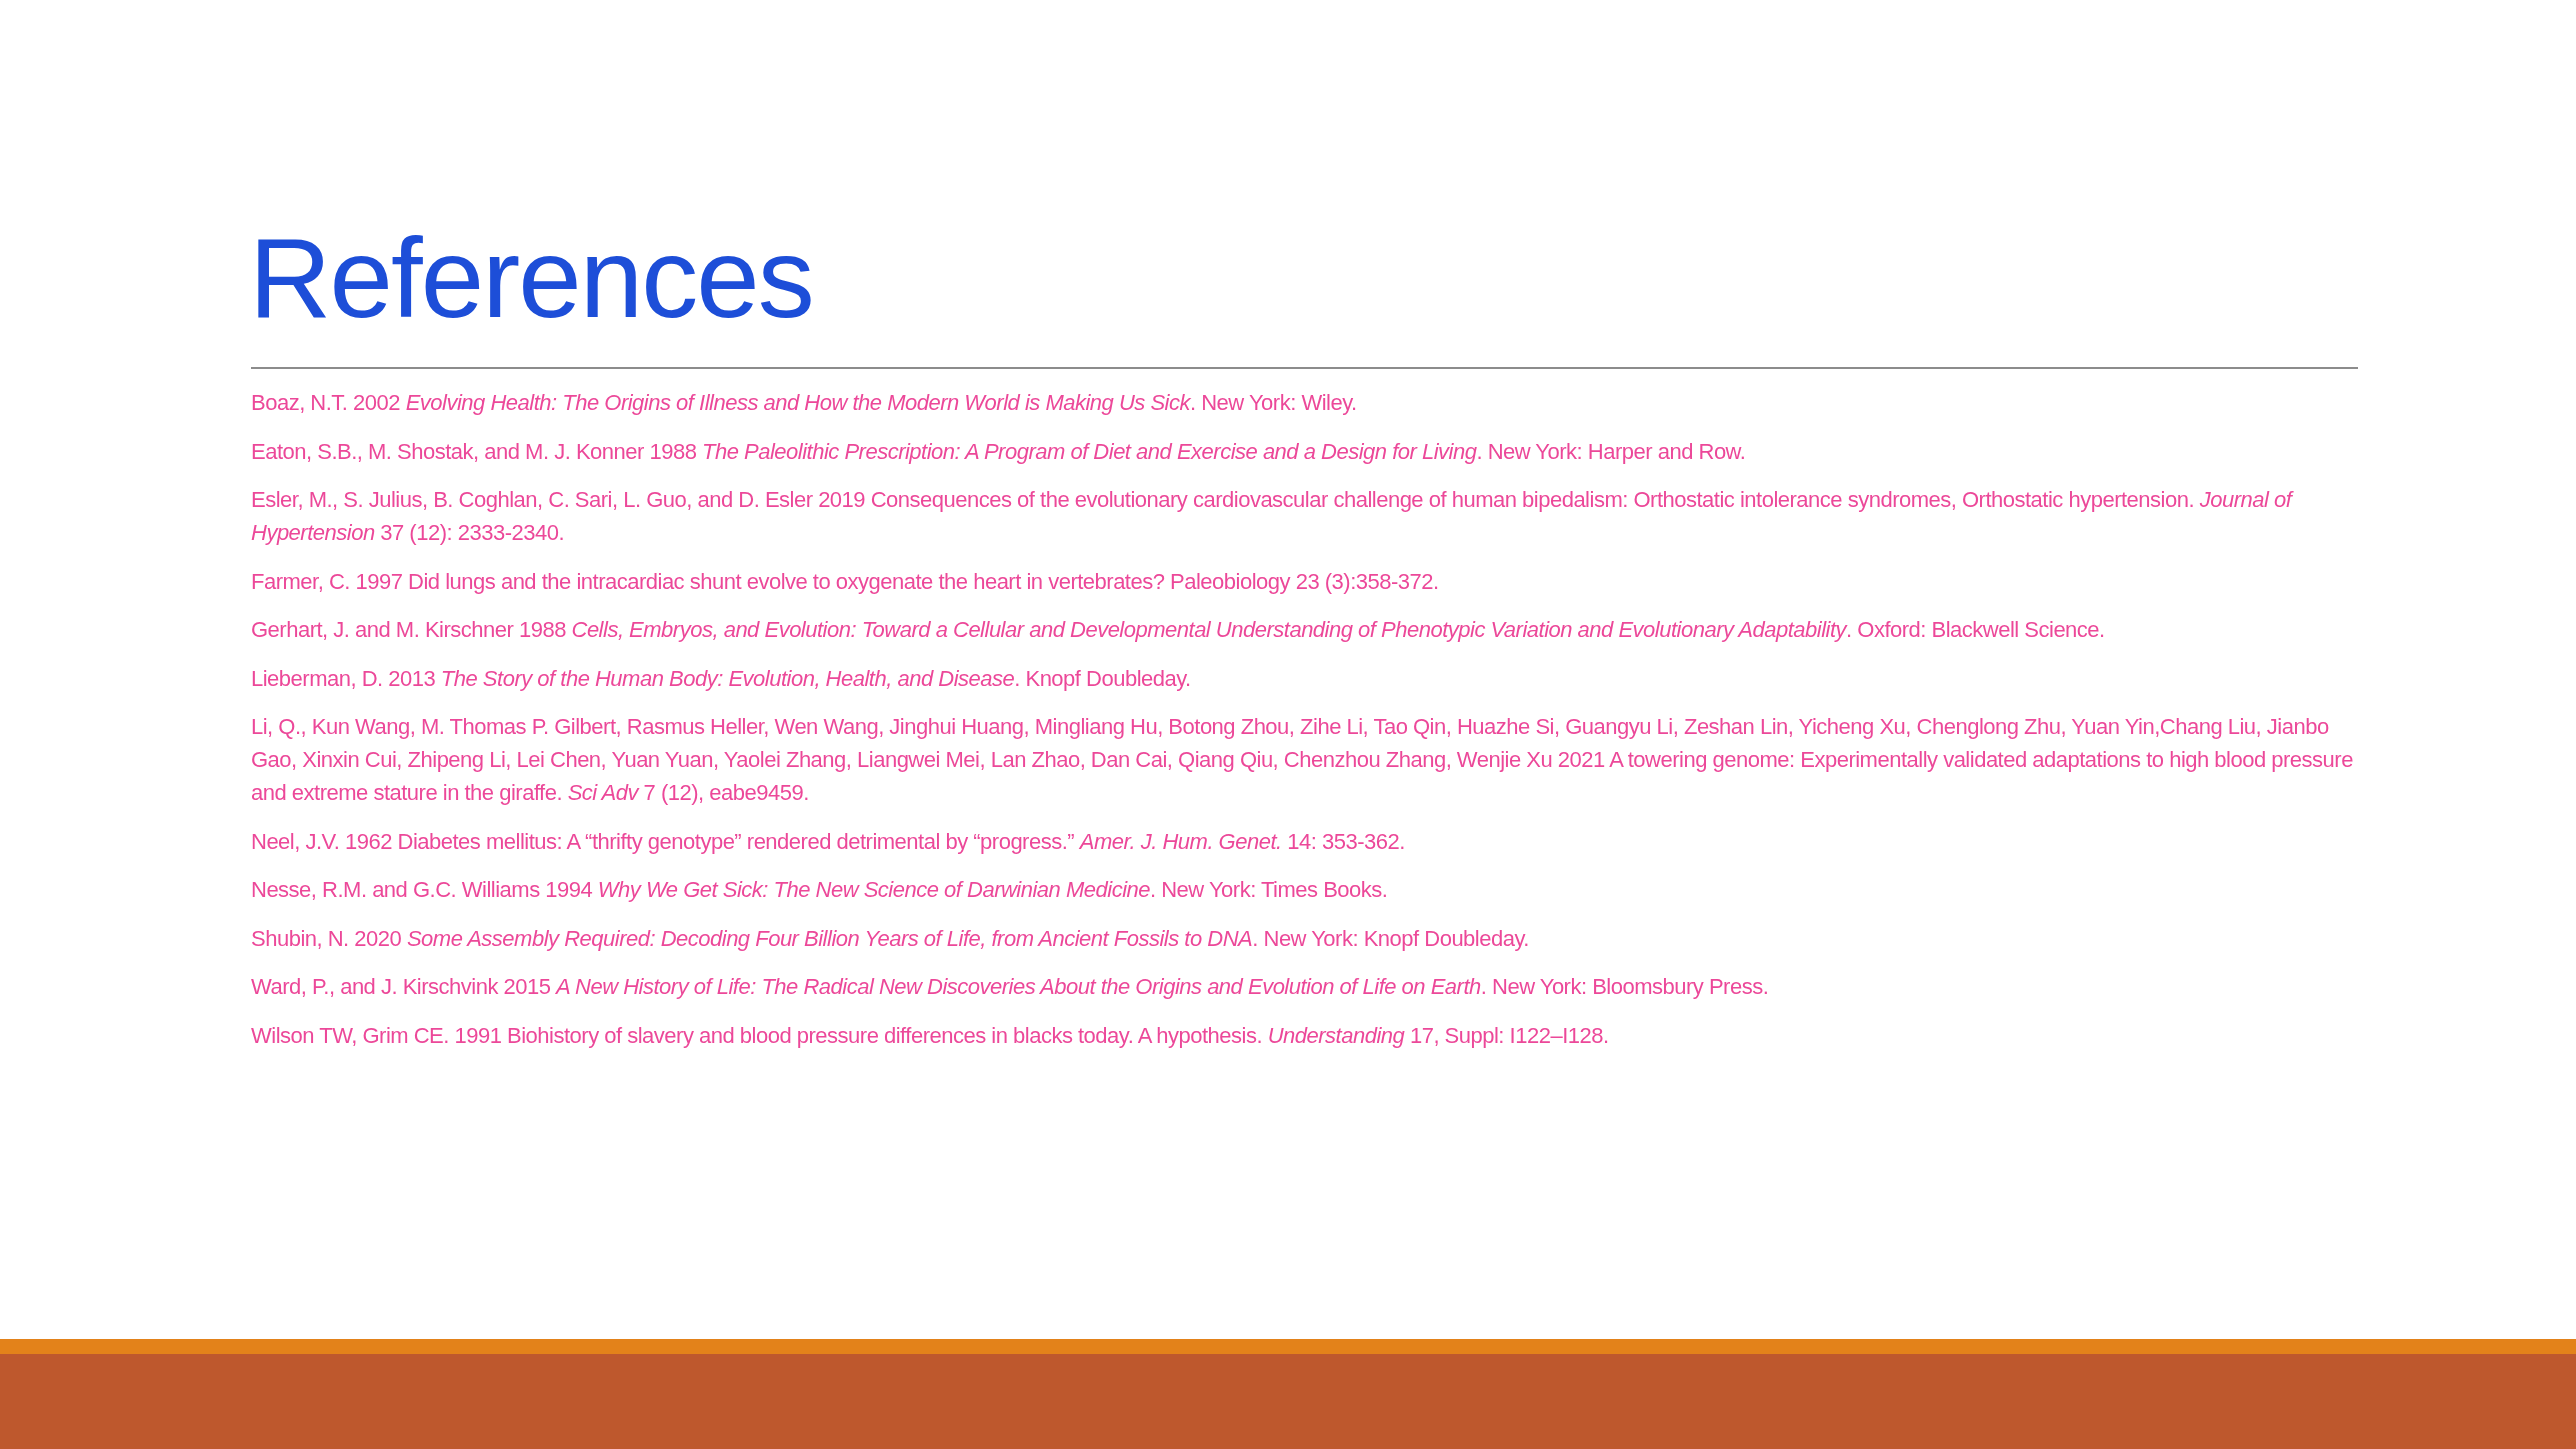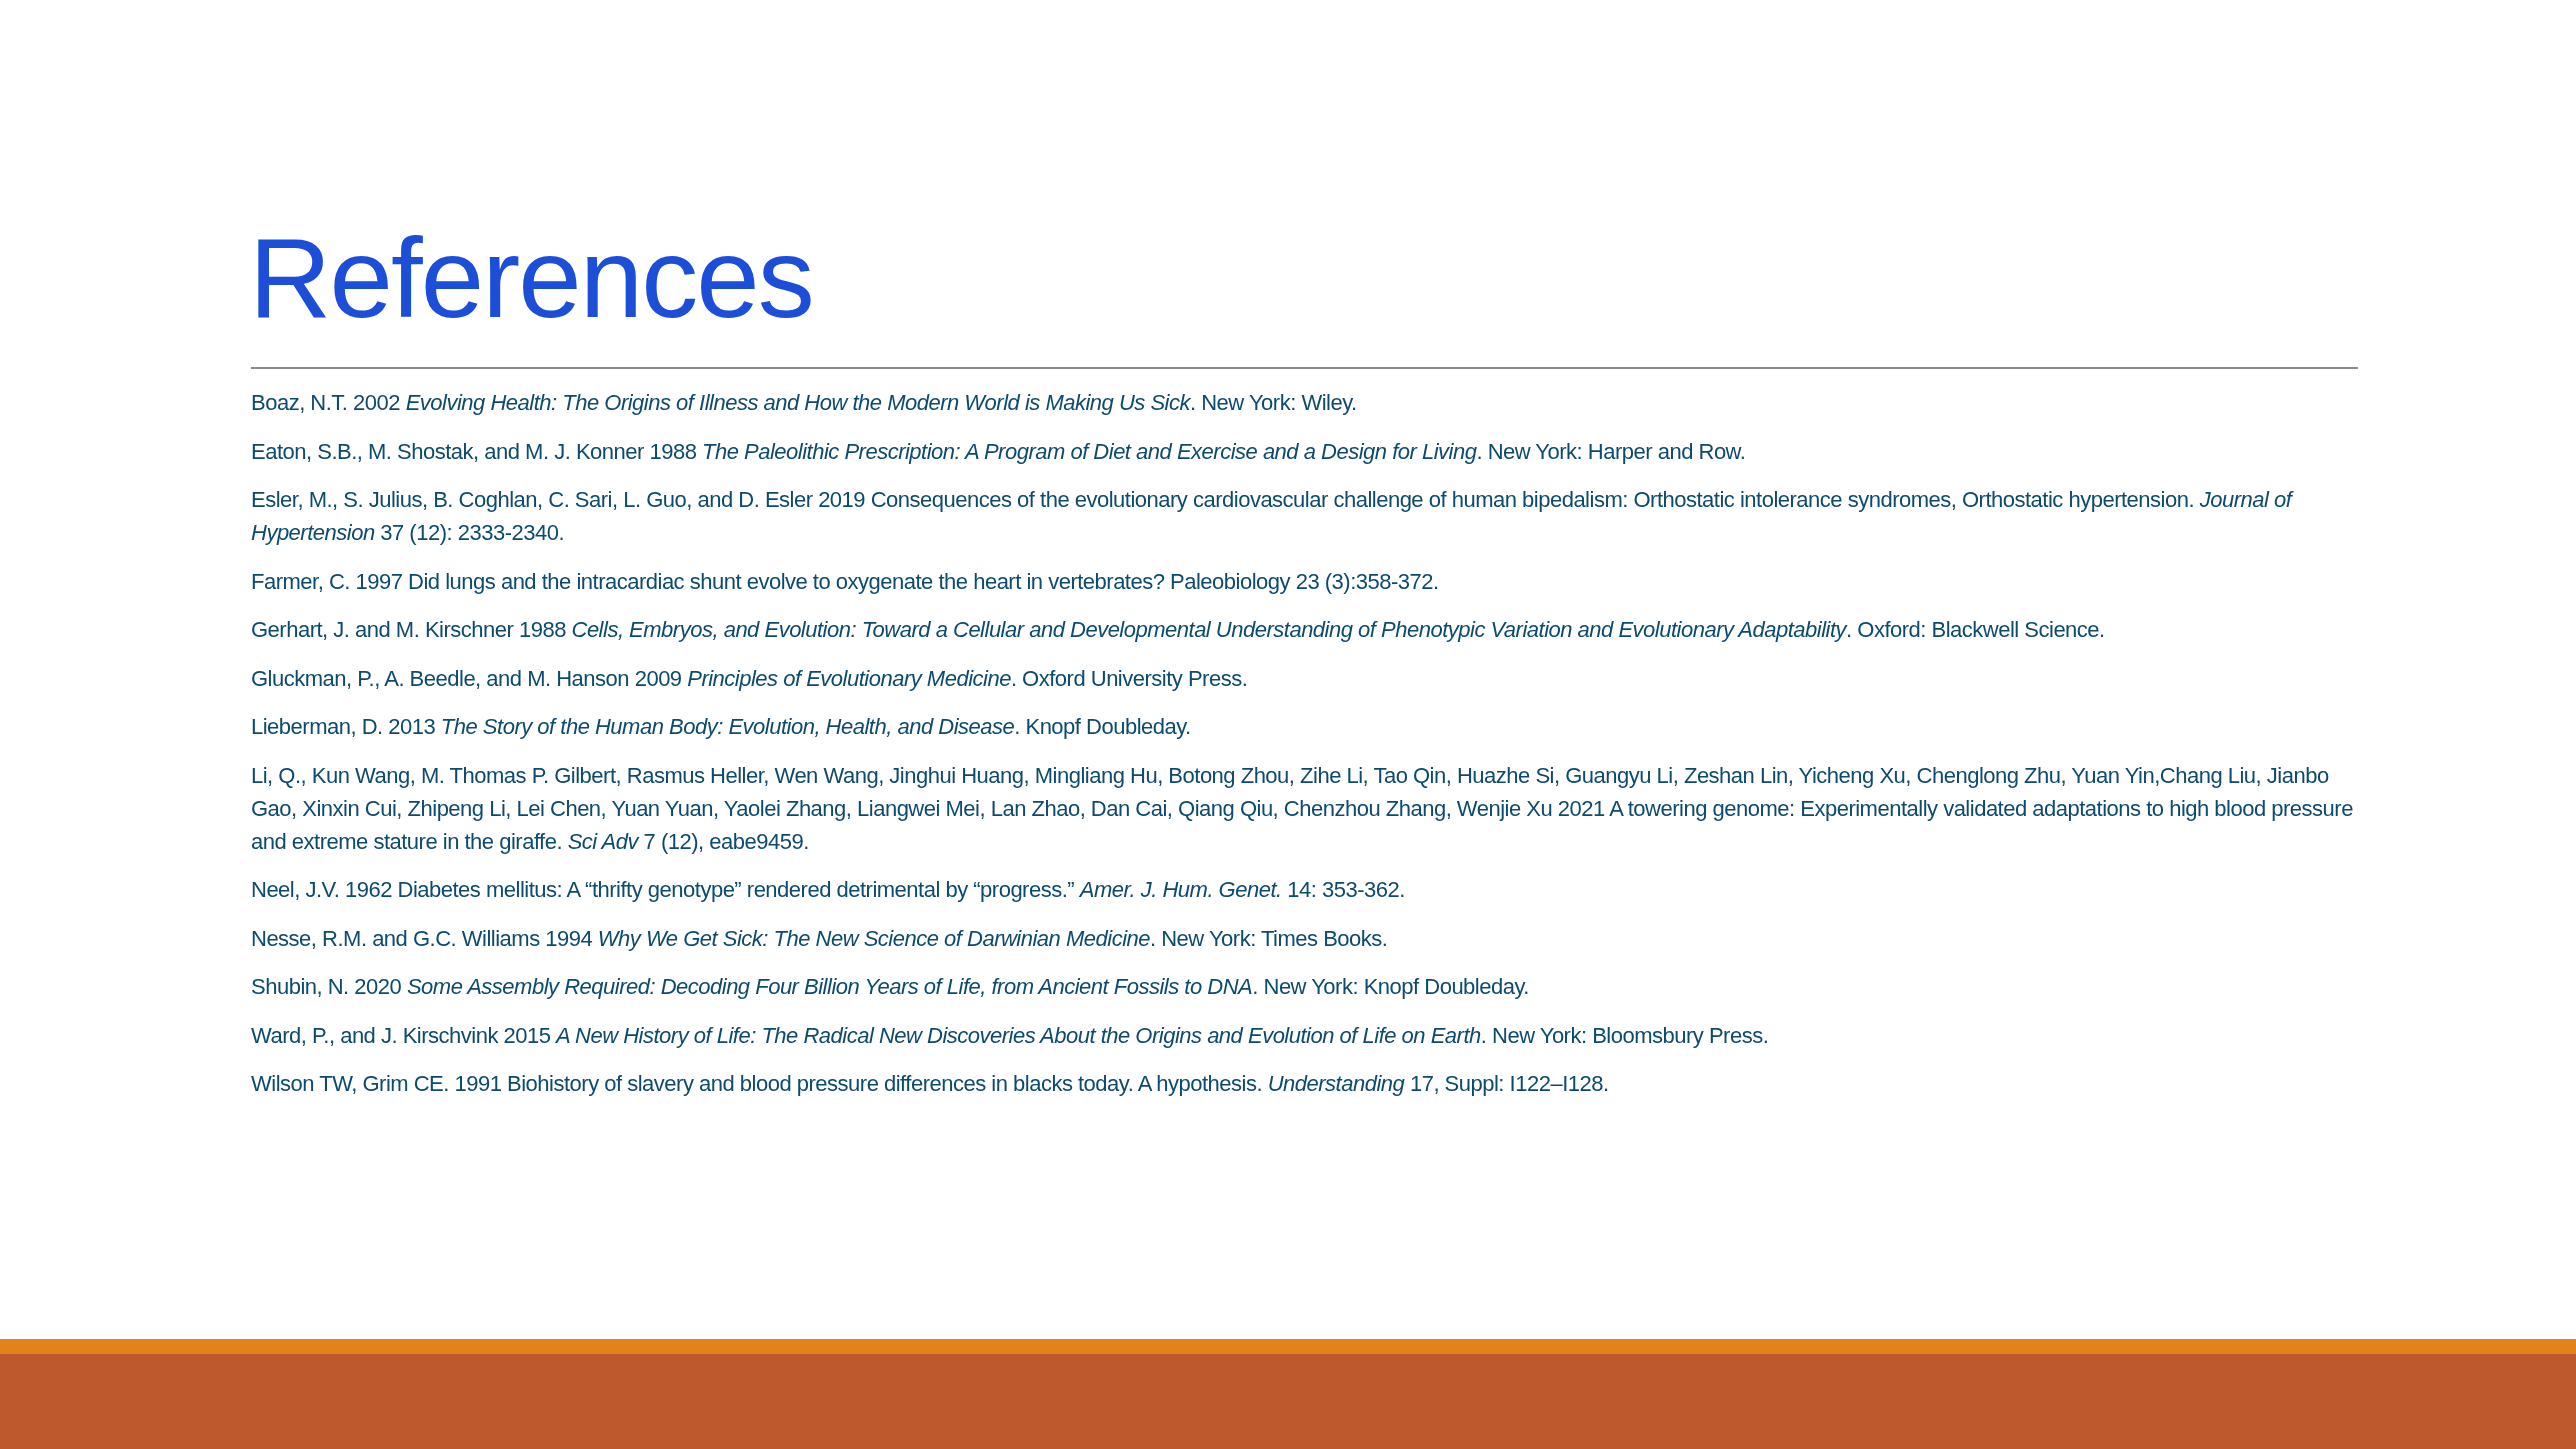--- a/index.html
+++ b/index.html
@@ -16,21 +16,21 @@
   }
   .rule {
     position:absolute; left:251px; top:367px; width:2107px; height:1.9px;
     background:#8c8c8c;
   }
   .refs {
     position:absolute; left:251px; top:386px; width:2116px;
     margin:0; padding:0; list-style:none;
   }
   .ref {
-    font-size:22px; line-height:33px; color:#0c4a6e;
+    font-size:22px; line-height:33px; color:#ec4899;
     margin:0 0 15.5px 0; letter-spacing:-0.5px; word-spacing:0px;
   }
   .ref i { font-style:italic; }
   .band-orange {
     position:absolute; left:0; top:1339px; width:2576px; height:14.5px;
     background:#e3821a;
   }
   .band-rust {
     position:absolute; left:0; top:1354px; width:2576px; height:96px;
     background:#be582d;
@@ -41,21 +41,20 @@
 
 <h1 class="title">References</h1>
 <div class="rule"></div>
 
 <ul class="refs">
   <li class="ref"><span>Boaz, N.T. 2002 </span><i>Evolving Health: The Origins of Illness and How the Modern World is Making Us Sick</i><span>. New York: Wiley.</span></li>
   <li class="ref"><span>Eaton, S.B., M. Shostak, and M. J. Konner 1988 </span><i>The Paleolithic Prescription: A Program of Diet and Exercise and a Design for Living</i><span>. New York: Harper and Row.</span></li>
   <li class="ref"><span>Esler, M., S. Julius, B. Coghlan, C. Sari, L. Guo, and D. Esler 2019 Consequences of the evolutionary cardiovascular challenge of human bipedalism: Orthostatic intolerance syndromes, Orthostatic hypertension. </span><i>Journal of Hypertension</i><span> 37 (12): 2333-2340.</span></li>
   <li class="ref"><span>Farmer, C. 1997 Did lungs and the intracardiac shunt evolve to oxygenate the heart in vertebrates? Paleobiology 23 (3):358-372.</span><i></i><span></span></li>
   <li class="ref"><span>Gerhart, J. and M. Kirschner 1988 </span><i>Cells, Embryos, and Evolution: Toward a Cellular and Developmental Understanding of Phenotypic Variation and Evolutionary Adaptability</i><span>. Oxford: Blackwell Science.</span></li>
-  <li class="ref"><span>Gluckman, P., A. Beedle, and M. Hanson 2009 </span><i>Principles of Evolutionary Medicine</i><span>. Oxford University Press.</span></li>
   <li class="ref"><span>Lieberman, D. 2013 </span><i>The Story of the Human Body: Evolution, Health, and Disease</i><span>. Knopf Doubleday.</span></li>
   <li class="ref"><span>Li, Q., Kun Wang, M. Thomas P. Gilbert, Rasmus Heller, Wen Wang, Jinghui Huang, Mingliang Hu, Botong Zhou, Zihe Li, Tao Qin, Huazhe Si, Guangyu Li, Zeshan Lin, Yicheng Xu, Chenglong Zhu, Yuan Yin,Chang Liu, Jianbo Gao, Xinxin Cui, Zhipeng Li, Lei Chen, Yuan Yuan, Yaolei Zhang, Liangwei Mei, Lan Zhao, Dan Cai, Qiang Qiu, Chenzhou Zhang, Wenjie Xu 2021 A towering genome: Experimentally validated adaptations to high blood pressure and extreme stature in the giraffe. </span><i>Sci Adv</i><span> 7 (12), eabe9459.</span></li>
   <li class="ref"><span>Neel, J.V. 1962 Diabetes mellitus: A “thrifty genotype” rendered detrimental by “progress.” </span><i>Amer. J. Hum. Genet.</i><span> 14: 353-362.</span></li>
   <li class="ref"><span>Nesse, R.M. and G.C. Williams 1994 </span><i>Why We Get Sick: The New Science of Darwinian Medicine</i><span>. New York: Times Books.</span></li>
   <li class="ref"><span>Shubin, N. 2020 </span><i>Some Assembly Required: Decoding Four Billion Years of Life, from Ancient Fossils  to DNA</i><span>.  New York: Knopf Doubleday.</span></li>
   <li class="ref"><span>Ward, P., and J. Kirschvink 2015 </span><i>A New History of Life: The Radical New Discoveries About  the Origins and Evolution of Life on Earth</i><span>. New York: Bloomsbury Press.</span></li>
   <li class="ref"><span>Wilson TW, Grim CE. 1991 Biohistory of slavery and blood pressure differences in blacks today. A hypothesis.  </span><i>Understanding</i><span> 17, Suppl: I122–I128.</span></li>
 </ul>
 
 <div class="band-orange"></div>

